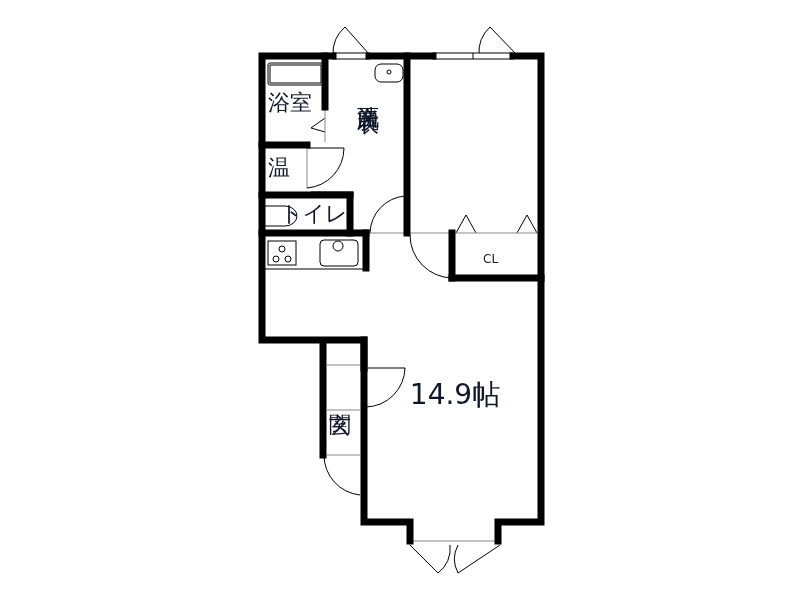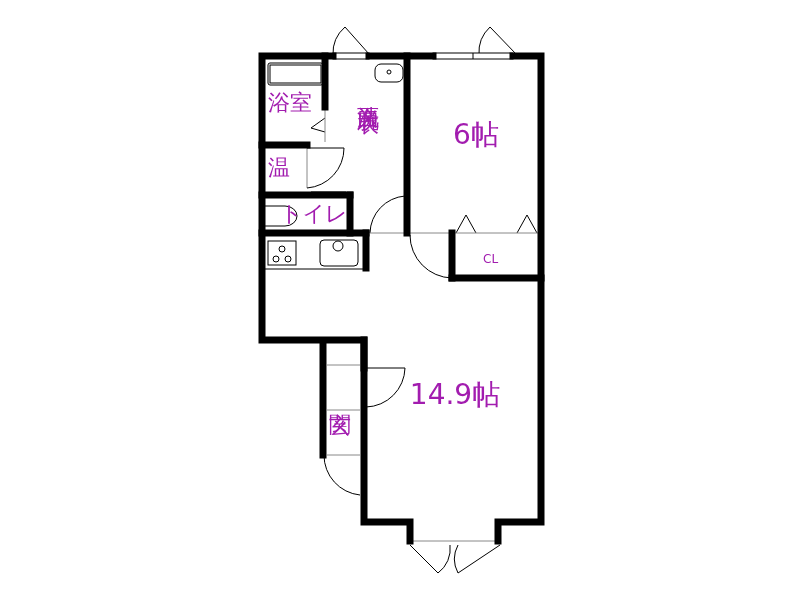--- a/index.html
+++ b/index.html
@@ -1,19 +1,19 @@
 <!DOCTYPE html>
 <html><head>
 <meta charset="utf-8">
 <style>
   html, body { margin: 0; padding: 0; background: #ffffff; }
   body { width: 800px; height: 600px; position: relative; overflow: hidden;
          font-family: "DejaVu Sans", "Liberation Sans", sans-serif; }
   svg { position: absolute; left: 0; top: 0; }
-  .lbl { position: absolute; color: #a21caf; line-height: 1; white-space: nowrap; }
+  .lbl { position: absolute; color: #0f172a; line-height: 1; white-space: nowrap; }
   .room-big { font-size: 28px; text-align: center; }
   .room-mid { font-size: 22px; }
   .vert { writing-mode: vertical-rl; letter-spacing: 2px; }
 </style>
 </head>
 <body>
 
 <svg width="800" height="600" viewBox="0 0 800 600">
 
   <g fill="none" stroke="#000" stroke-width="1">
@@ -87,19 +87,18 @@
     <line x1="452" y1="278" x2="541" y2="278"></line>
     <line x1="364" y1="340" x2="364" y2="368"></line>
   </g>
 </svg>
 
 <div class="lbl room-mid" style="left:268px;top:92px;">浴室</div>
 <div class="lbl room-mid" style="left:268px;top:157px;">温</div>
 <div class="lbl room-mid" style="left:280px;top:203px;">トイレ</div>
 <div class="lbl room-mid vert" style="left:357px;top:88px;">洗面脱衣</div>
 <div class="lbl room-big" style="left:432px;top:117px;width:88px;">
-  <div style="margin-top:4px;">6帖</div>
 </div>
 <div class="lbl" style="left:483px;top:253px;font-size:12px;">CL</div>
 <div class="lbl room-big" style="left:405px;top:360px;width:100px;">
   <div style="margin-top:21px;">14.9帖</div>
 </div>
 <div class="lbl room-mid vert" style="left:329px;top:395px;">玄関</div>
 
 </body></html>

